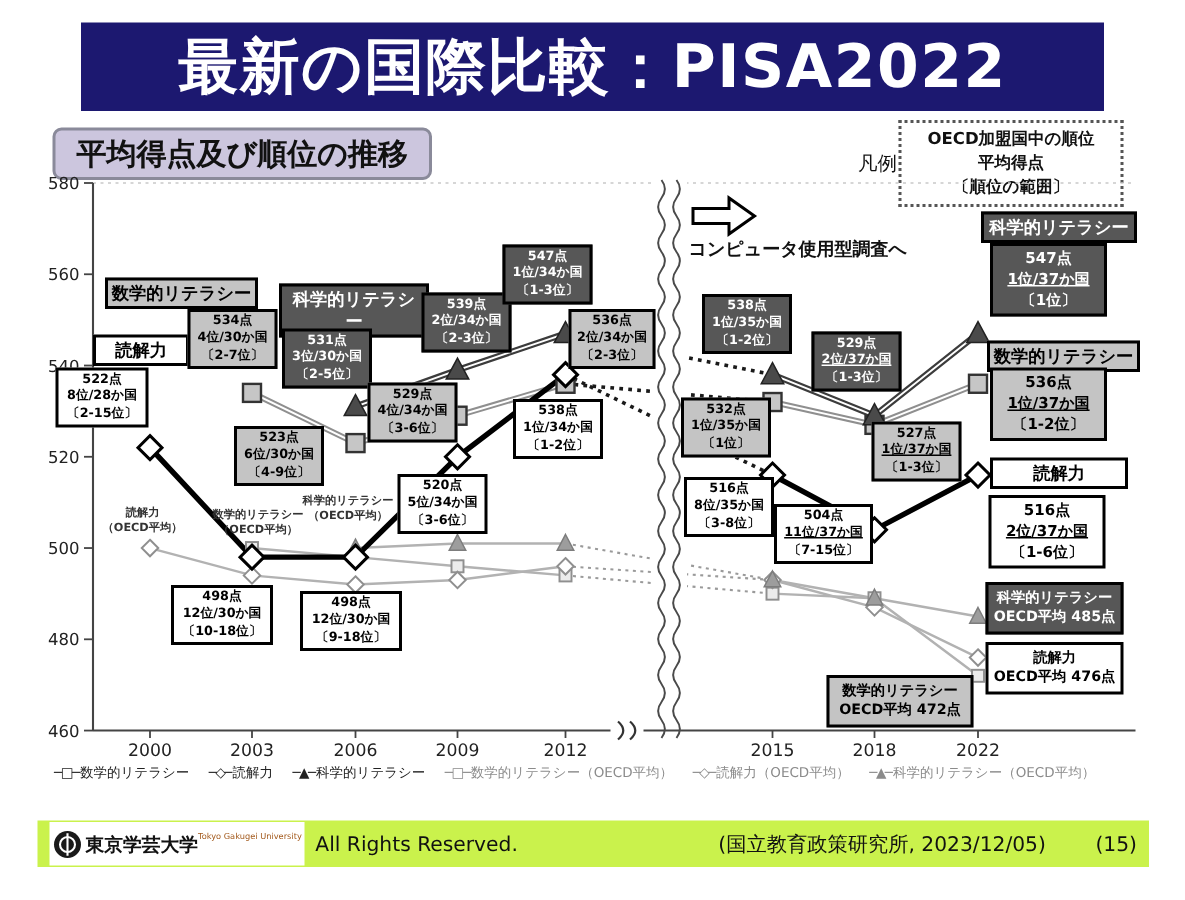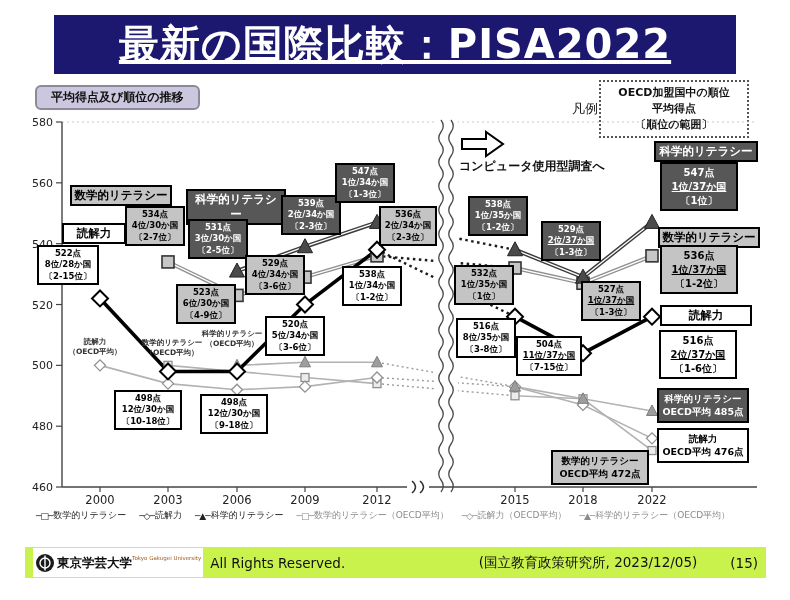--- a/index.html
+++ b/index.html
@@ -1,22 +1,22 @@
 <!DOCTYPE html>
 <html><head>
 <meta charset="utf-8">
 <style>
   html,body{margin:0;padding:0;background:#fff;}
   .slide{position:relative;width:790px;height:600px;background:#fff;overflow:hidden;
          font-family:"DejaVu Sans","Liberation Sans",sans-serif;}
   .title-bar{position:absolute;left:54px;top:15px;width:682px;height:59px;background:#1c1870;
              display:flex;align-items:center;justify-content:center;}
-  .title-bar span{color:#fff;font-size:40px;font-weight:bold;letter-spacing:1px;white-space:nowrap;text-decoration:underline;}
+  .title-bar span{color:#fff;font-size:40px;font-weight:bold;letter-spacing:1px;white-space:nowrap;}
   .subtitle{position:absolute;left:35px;top:85px;background:#ccc6de;border:2px solid #8a8a9a;
-            border-radius:6px;padding:2px 14px;font-size:12px;font-weight:bold;color:#111;}
+            border-radius:6px;padding:2px 14px;font-size:20px;font-weight:bold;color:#111;}
   .legend-note-label{position:absolute;left:572px;top:100px;font-size:13px;color:#111;}
   .legend-note-box{position:absolute;left:599px;top:80px;width:150px;background:#fff;
             border:2px dotted #555;text-align:center;font-size:11px;font-weight:bold;
             line-height:1.45;padding:3px 0;box-sizing:border-box;color:#111;}
   #chart-svg{position:absolute;left:0;top:0;}
   .cbt-note{position:absolute;left:459px;top:158px;font-size:12px;font-weight:bold;color:#111;}
   #ann-layer{position:absolute;left:0;top:0;}
   .ann{position:absolute;box-sizing:border-box;text-align:center;font-weight:bold;}
   .k-label{border:2px solid #000;font-size:11.5px;padding:1px 2px;line-height:1.3;}
   .k-score{border:2px solid #000;font-size:8.5px;padding:1px 1px;line-height:1.33;}
@@ -202,21 +202,21 @@
       <div class="ann k-score v-white" style="left: 114px; top: 390px; width: 68px;">
         <div>498点</div>
         <div>12位/30か国</div>
         <div>〔10-18位〕</div>
       </div>
       <div class="ann k-score v-dark" style="left: 188px; top: 219px; width: 60px;">
         <div>531点</div>
         <div>3位/30か国</div>
         <div>〔2-5位〕</div>
       </div>
-      <div class="ann k-score v-gray" style="left: 176px; top: 284px; width: 60px;">
+      <div class="ann k-score v-gray" style="left: 156px; top: 284px; width: 60px;">
         <div>523点</div>
         <div>6位/30か国</div>
         <div>〔4-9位〕</div>
       </div>
       <div class="ann k-score v-white" style="left: 200px; top: 394px; width: 68px;">
         <div>498点</div>
         <div>12位/30か国</div>
         <div>〔9-18位〕</div>
       </div>
       <div class="ann k-score v-dark" style="left: 281px; top: 195px; width: 60px;">

